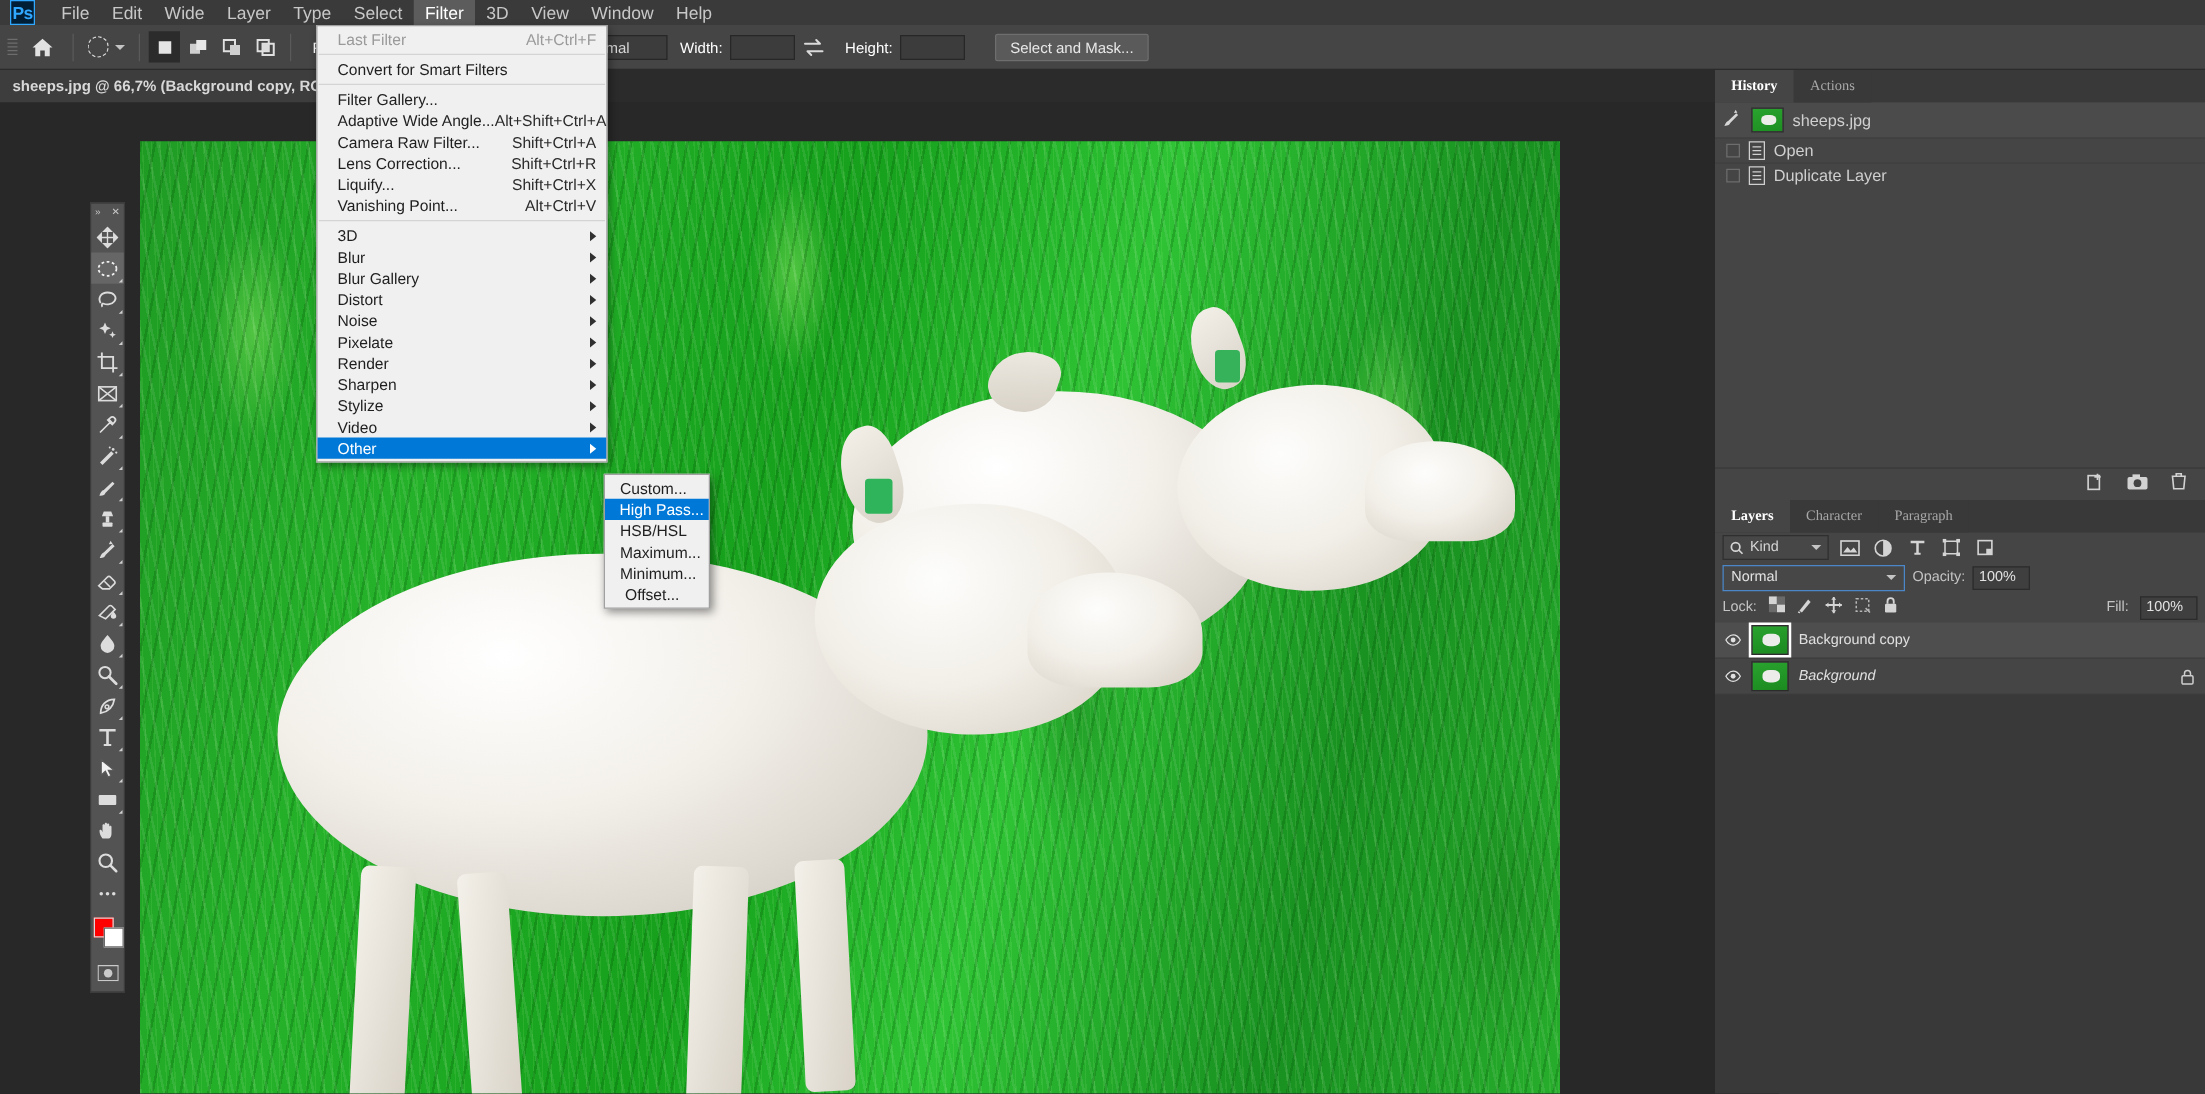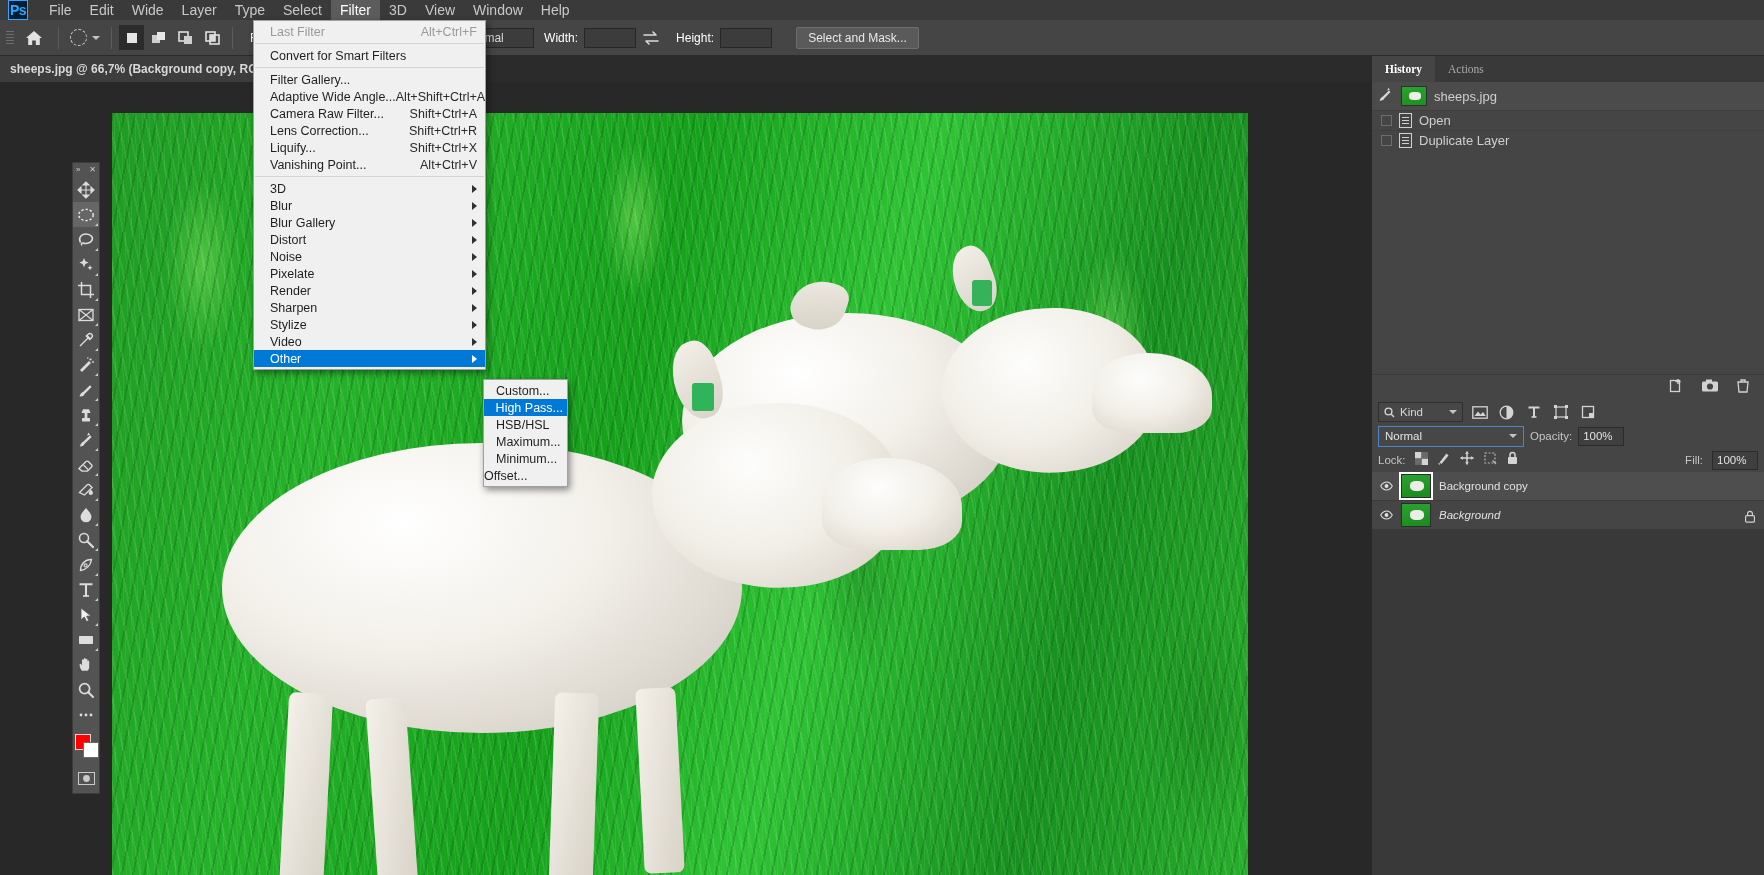--- a/index.html
+++ b/index.html
@@ -573,21 +573,21 @@
       </div>
       <div class="mrow" style="padding-left: 12px;">
         <span class="lbl">HSB/HSL</span>
       </div>
       <div class="mrow" style="padding-left: 12px;">
         <span class="lbl">Maximum...</span>
       </div>
       <div class="mrow" style="padding-left: 12px;">
         <span class="lbl">Minimum...</span>
       </div>
-      <div class="mrow" style="padding-left: 0;">
+      <div class="mrow" style="padding-left: 16px;">
         <span class="lbl">Offset...</span>
       </div>
     </div>
 
   <div class="dock">
 
     <div class="panel" style="height:318px;">
       <div class="tabstrip" id="history-tabs-host">
           <div class="ptab active">History</div>
           <div class="ptab">Actions</div>
@@ -628,20 +628,25 @@
           </svg>
       </span>
       <span>
         <svg width="14" height="16" viewBox="0 0 14 16">
             <path d="M2 4 h10 l-1 10 H3z M5 4 V2 h4 v2" fill="none" stroke="#d2d2d2" stroke-width="1.3"></path>
           </svg>
       </span>
     </div>
 
     <div class="panel" style="height:auto;">
+      <div class="tabstrip" id="layers-tabs-host">
+          <div class="ptab active">Layers</div>
+          <div class="ptab">Character</div>
+          <div class="ptab">Paragraph</div>
+        </div>
 
       <div class="layers-search">
         <div class="kind-box">
           <svg width="11" height="11" viewBox="0 0 11 11">
               <circle cx="4.5" cy="4.5" r="3.4" fill="none" stroke="#d4d4d4" stroke-width="1.4"></circle>
               <path d="M7 7 L10 10" stroke="#d4d4d4" stroke-width="1.4"></path>
             </svg>
           <span style="flex:1">Kind</span>
           <span class="caret"></span>
         </div>

